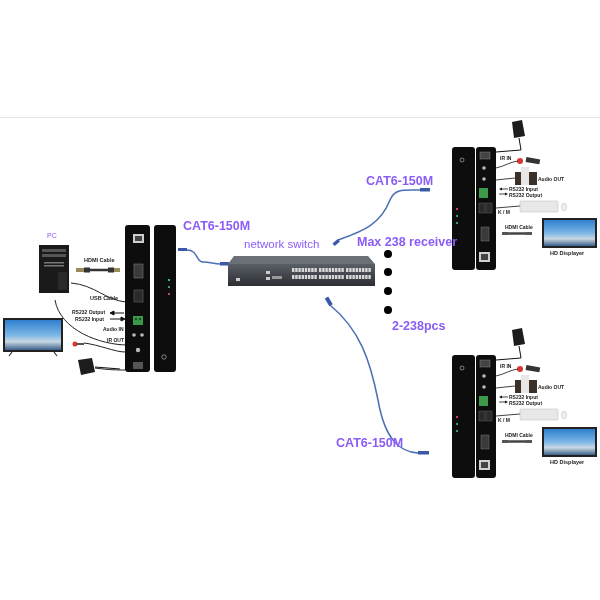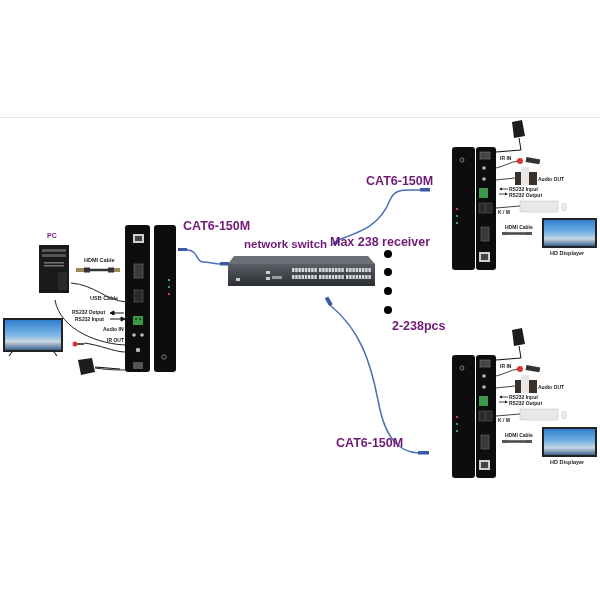--- a/index.html
+++ b/index.html
@@ -1,21 +1,21 @@
 <!DOCTYPE html>
 <html><head>
 <meta charset="utf-8">
 <style>
   html, body { margin:0; padding:0; background:#ffffff; }
   body { width:600px; height:600px; position:relative; overflow:hidden; font-family:"Liberation Sans", sans-serif; }
   .topline { position:absolute; left:0; top:117px; width:600px; height:1px; background:#e3e3e3; }
   svg.stage { position:absolute; left:0; top:0; width:600px; height:600px; }
-  .lbl { position:absolute; font-family:"Liberation Sans", sans-serif; color:#701a75; white-space:nowrap; }
+  .lbl { position:absolute; font-family:"Liberation Sans", sans-serif; color:#8b5cf6; white-space:nowrap; }
   .big { font-size:12.5px; font-weight:bold; }
-  .mid { font-size:11.5px; font-weight:bold; }
+  .mid { font-size:11.5px; font-weight:normal; }
   .small { font-size:5.5px; font-weight:bold; color:#222; }
   .tiny { font-size:5px; font-weight:bold; color:#222; }
   .dot { position:absolute; width:8px; height:8px; border-radius:50%; background:#000; }
 </style>
 </head>
 <body>
 
 <div class="topline"></div>
 
 <svg class="stage" viewBox="0 0 600 600">
@@ -277,21 +277,21 @@
 <div class="lbl mid" style="left:47px;top:232px;font-size:7px;">PC</div>
 <div class="lbl small" style="left:84px;top:257px;">HDMI Cable</div>
 <div class="lbl small" style="left:90px;top:295px;">USB Cable</div>
 <div class="lbl tiny" style="left:72px;top:309px;">RS232 Output</div>
 <div class="lbl tiny" style="left:75px;top:316px;">RS232 Input</div>
 <div class="lbl tiny" style="left:103px;top:326px;">Audio IN</div>
 <div class="lbl tiny" style="left:107px;top:337px;">IR OUT</div>
 
 <div class="lbl big" style="left:183px;top:219px;">CAT6-150M</div>
 <div class="lbl mid" style="left:244px;top:238px;">network switch</div>
-<div class="lbl big" style="left:330px;top:235px;">Max 238 receiver</div>
+<div class="lbl big" style="left:357px;top:235px;">Max 238 receiver</div>
 <div class="lbl big" style="left:366px;top:174px;">CAT6-150M</div>
 <div class="lbl big" style="left:336px;top:436px;">CAT6-150M</div>
 <div class="lbl big" style="left:392px;top:319px;">2-238pcs</div>
 
 <div class="dot" style="left:384px;top:250px;"></div>
 <div class="dot" style="left:384px;top:268px;"></div>
 <div class="dot" style="left:384px;top:287px;"></div>
 <div class="dot" style="left:384px;top:306px;"></div>
 
 <div class="lbl tiny" style="left:500px;top:155px;">IR IN</div>

